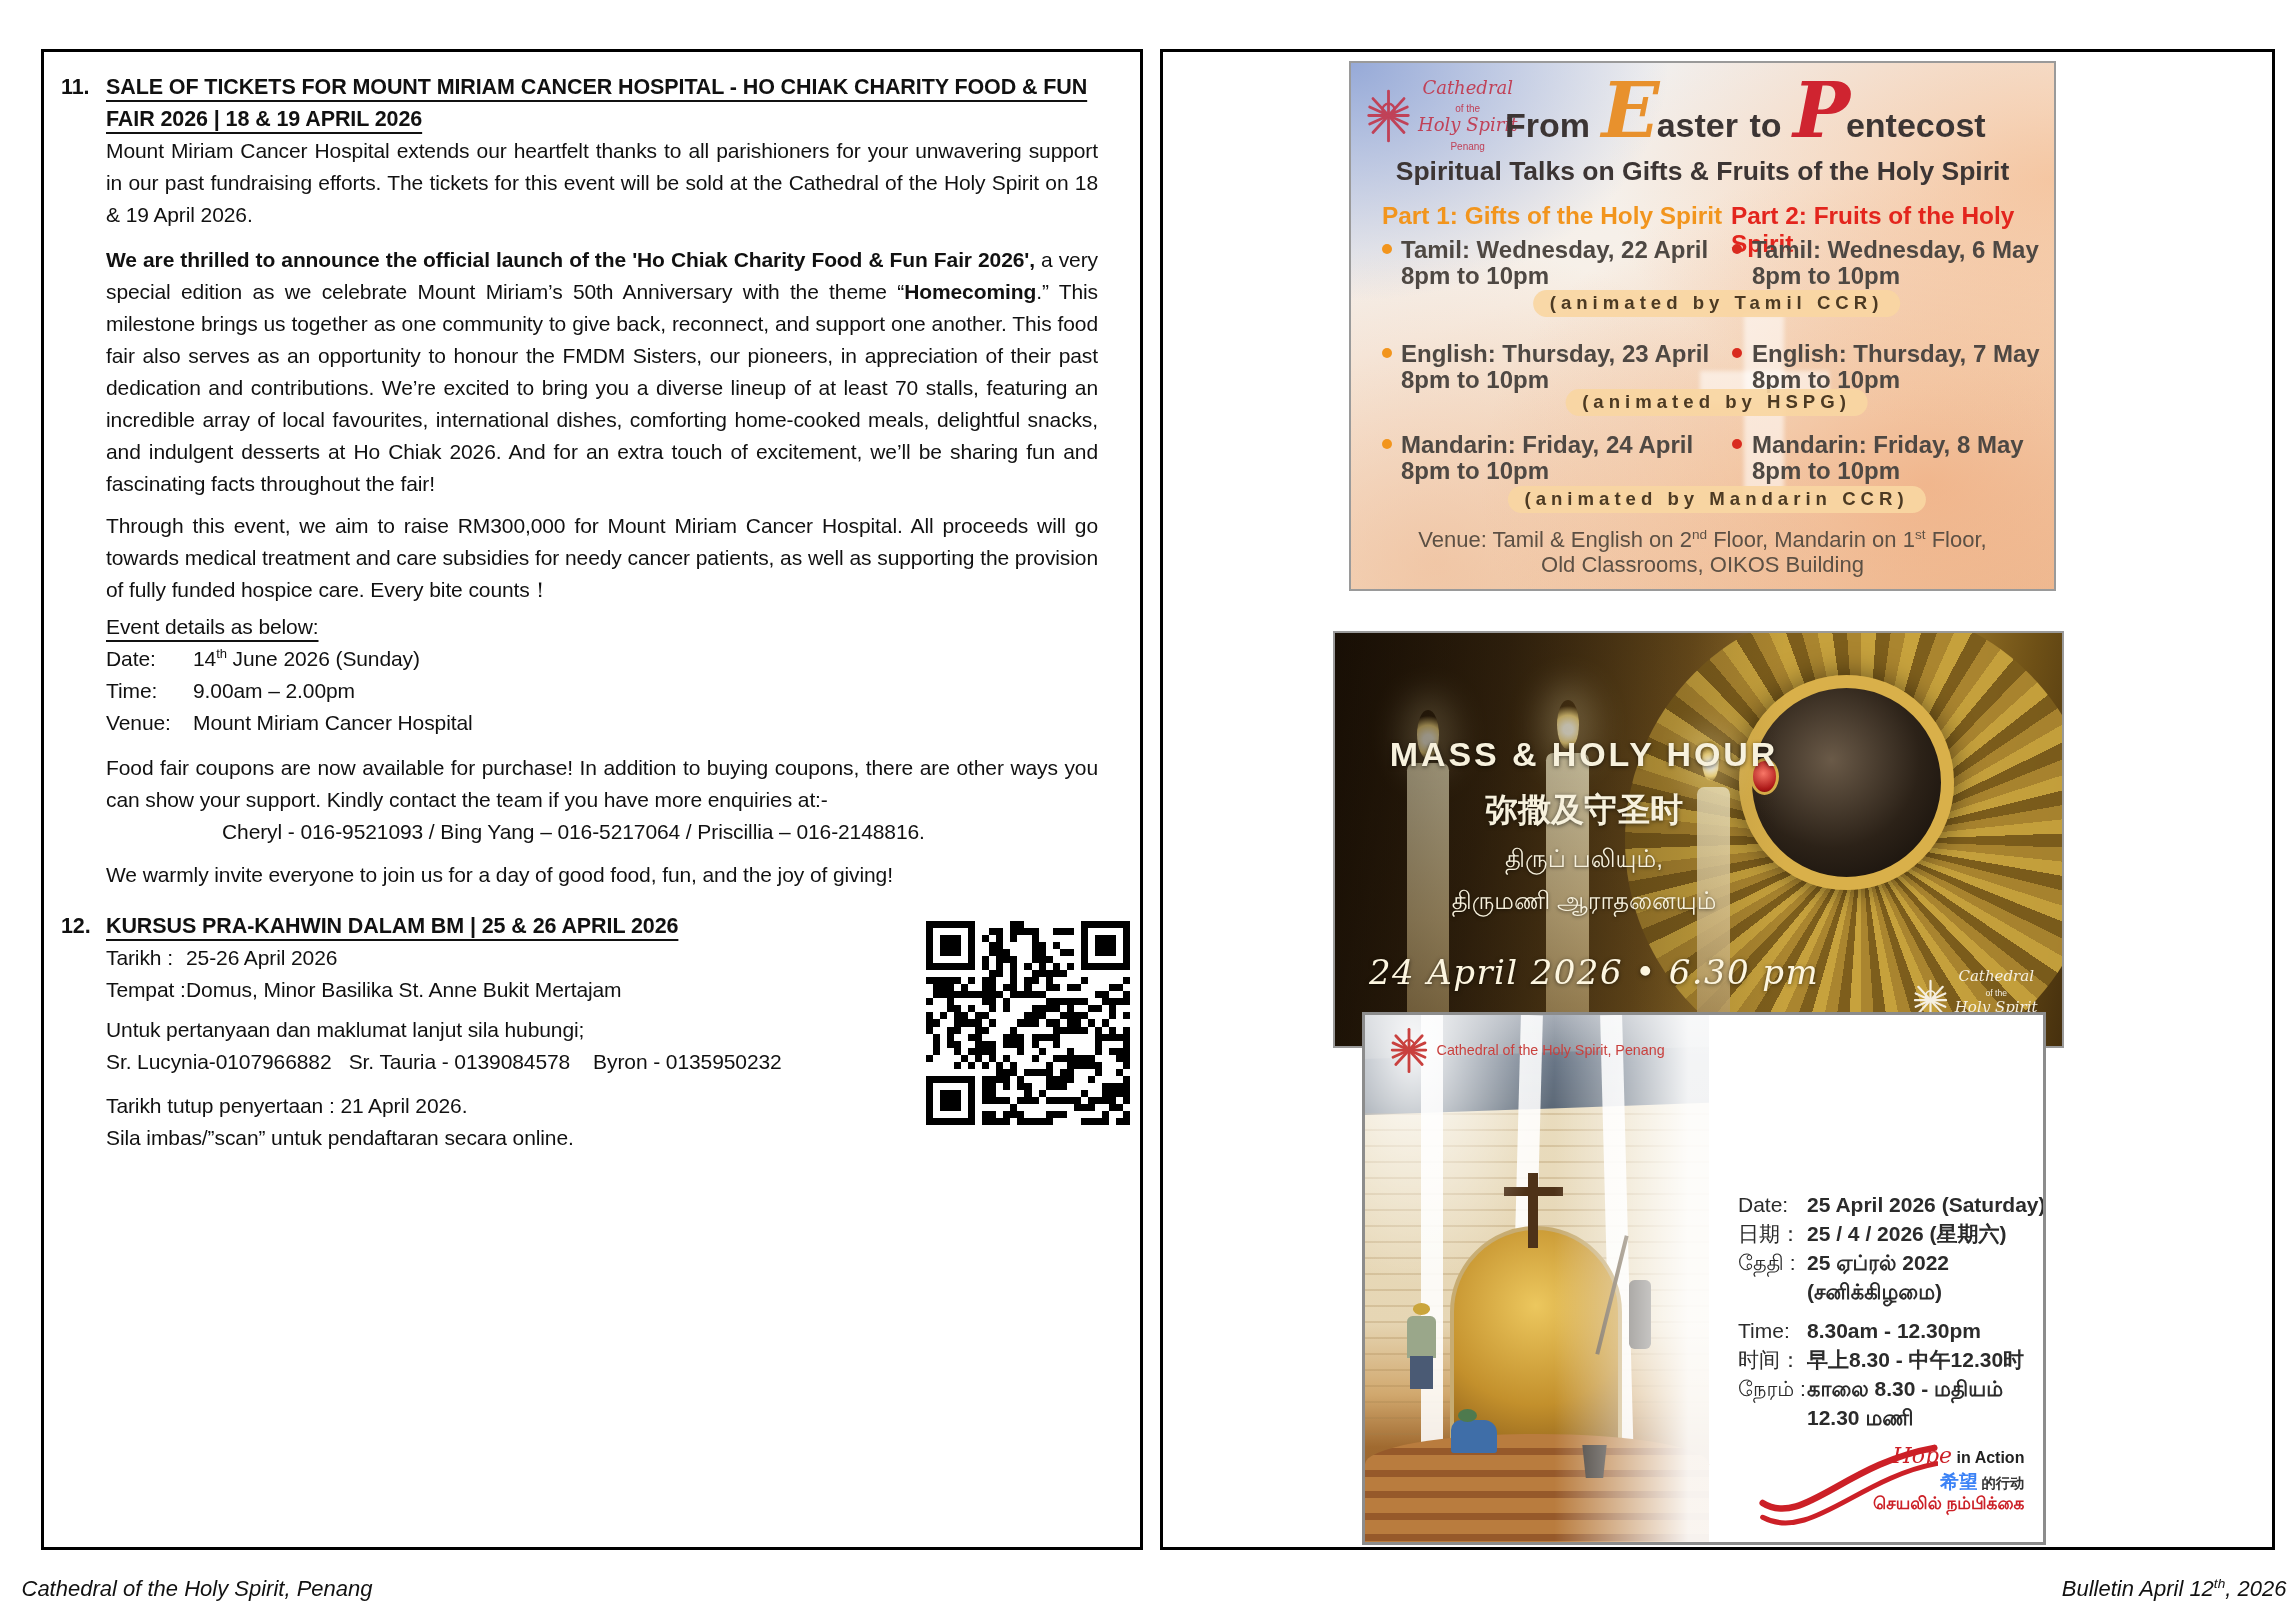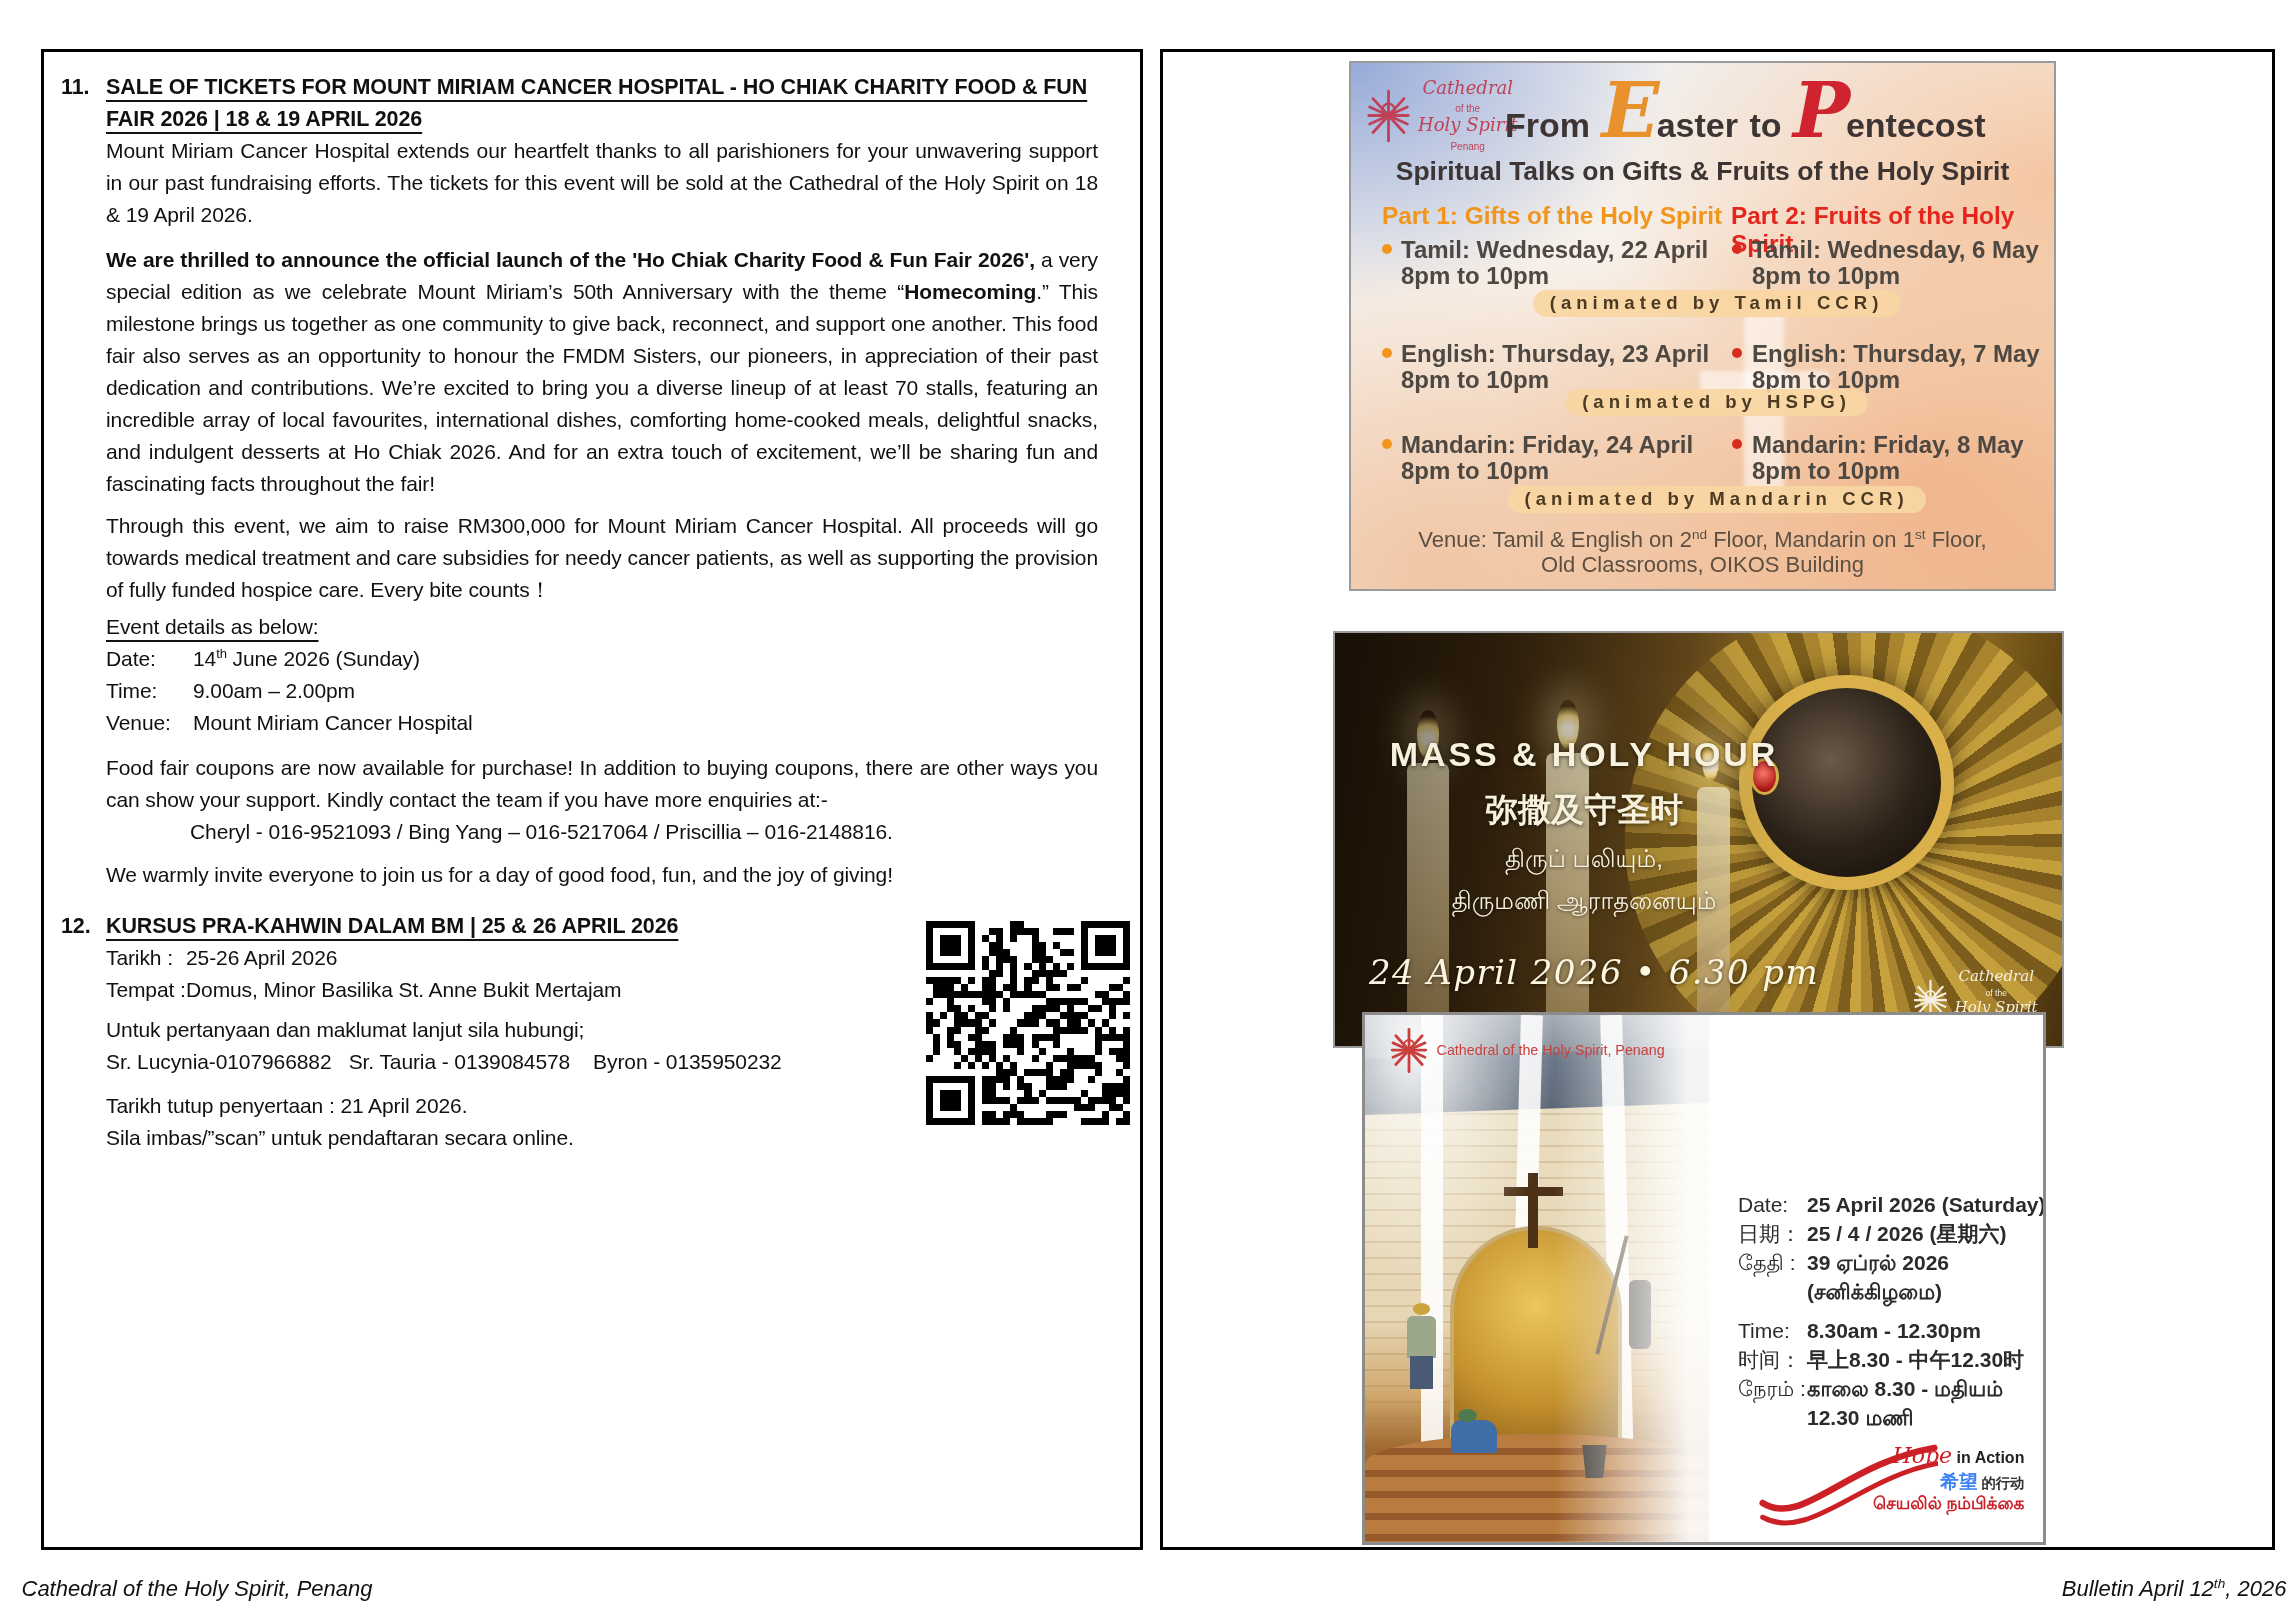--- a/index.html
+++ b/index.html
@@ -16,21 +16,21 @@
   .item { position:relative; padding-left:45px; }
   .inum { position:absolute; left:0; top:0; font-weight:bold; font-size:21.5px; }
   .ititle { font-weight:bold; font-size:21.5px; line-height:32px; }
   .uline { text-decoration:underline; text-decoration-thickness:1.8px; text-underline-offset:5.7px; }
   .para { text-align:justify; }
   .b { font-weight:bold; }
   sup { font-size:0.62em; vertical-align:super; line-height:0; }
   .detrow { display:flex; }
   .detrow .dl { width:87px; flex:none; }
   .detrow12 .dl { width:80px; flex:none; }
-  .indent { margin-left:84px; }
+  .indent { margin-left:116px; }
   .prewrap { white-space:pre-wrap; }
 
   
   .qr { position:absolute; left:882px; top:869px; width:204px; height:204px; display:grid; grid-template-columns:repeat(29,1fr); grid-template-rows:repeat(29,1fr); background:#fff; }
   .qr i { display:block; }
   .qr i.d { background:#000; }
 
   
   .footer { position:absolute; top:1570px; left:0; right:0; height:43px; font-style:italic; font-size:22px; }
   .footL { position:absolute; left:21.5px; top:5.7px; }
@@ -1201,21 +1201,21 @@
         <div class="p3row">
           <span class="lab">Date:</span>
           <span class="val">25 April 2026 (Saturday)</span>
         </div>
         <div class="p3row">
           <span class="lab">日期：</span>
           <span class="val">25 / 4 / 2026 (星期六)</span>
         </div>
         <div class="p3row">
           <span class="lab">தேதி :</span>
-          <span class="val2"><span>39 ஏப்ரல் 2026</span><br><span>(சனிக்கிழமை)</span></span>
+          <span class="val2"><span>25 ஏப்ரல் 2022</span><br><span>(சனிக்கிழமை)</span></span>
         </div>
       </div>
       <div class="p3rows rowsTime">
         <div class="p3row">
           <span class="lab">Time:</span>
           <span class="val">8.30am - 12.30pm</span>
         </div>
         <div class="p3row">
           <span class="lab">时间：</span>
           <span class="val">早上8.30 - 中午12.30时</span>

